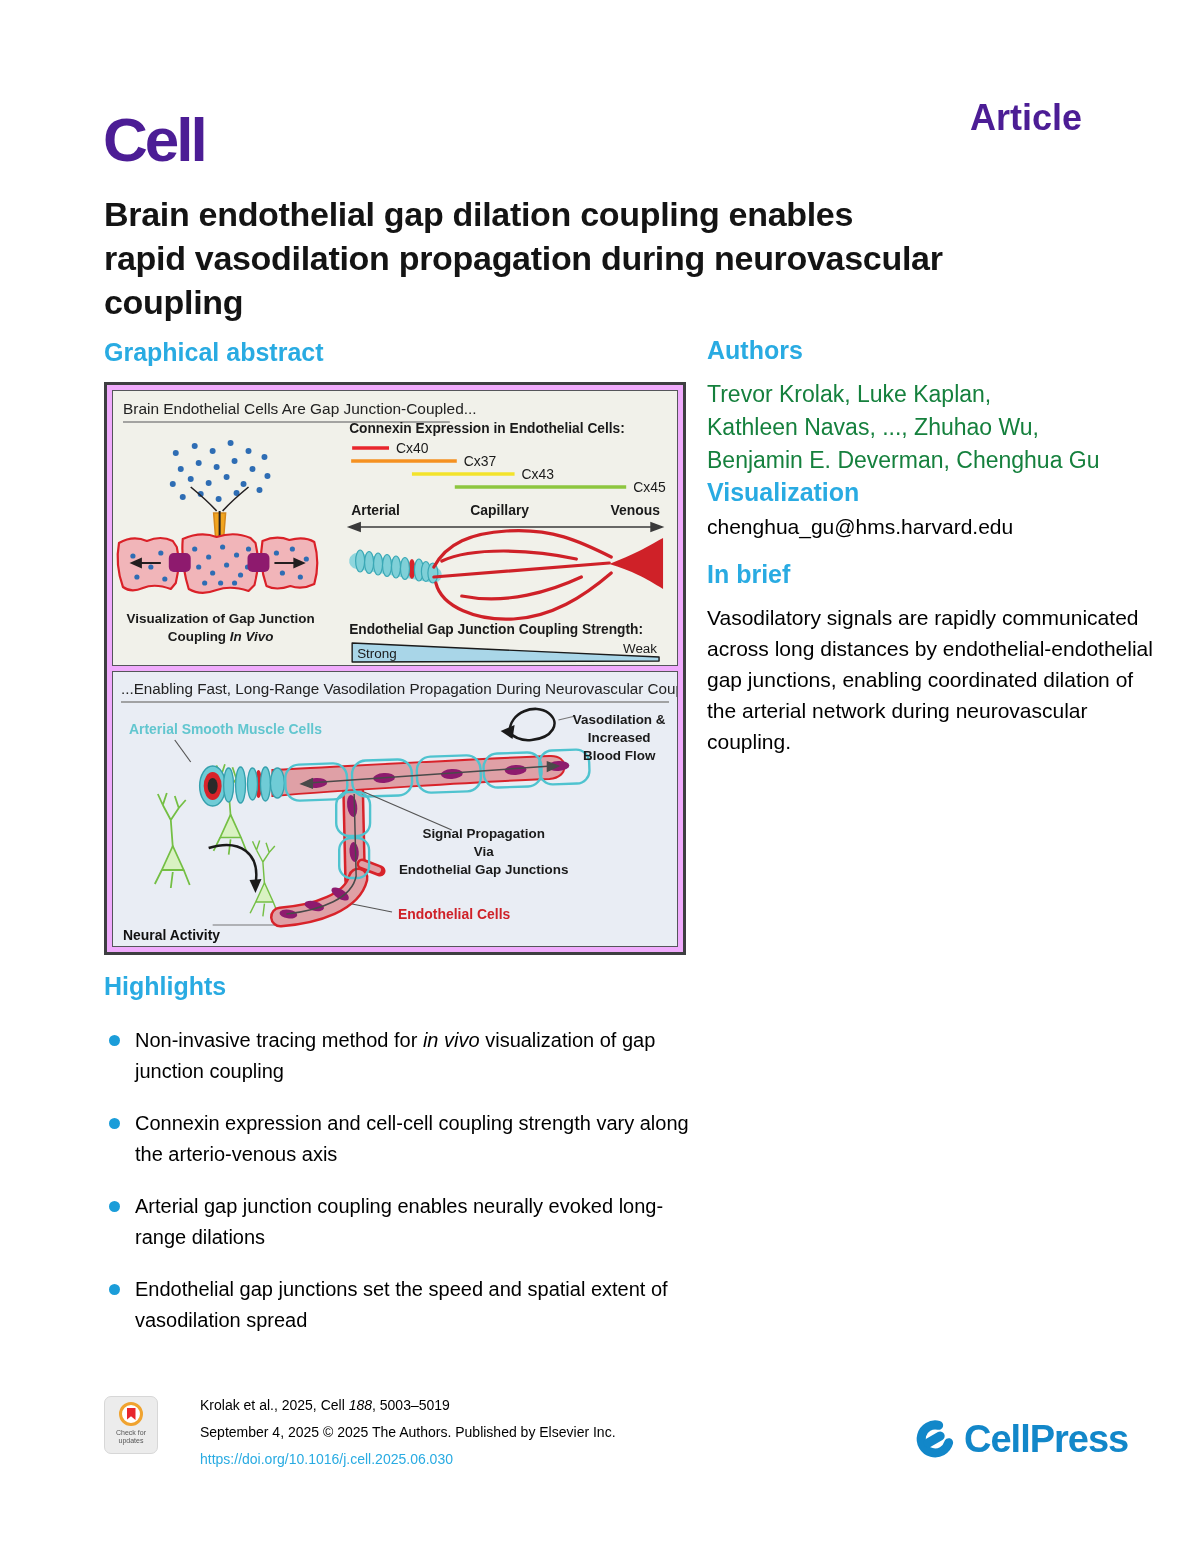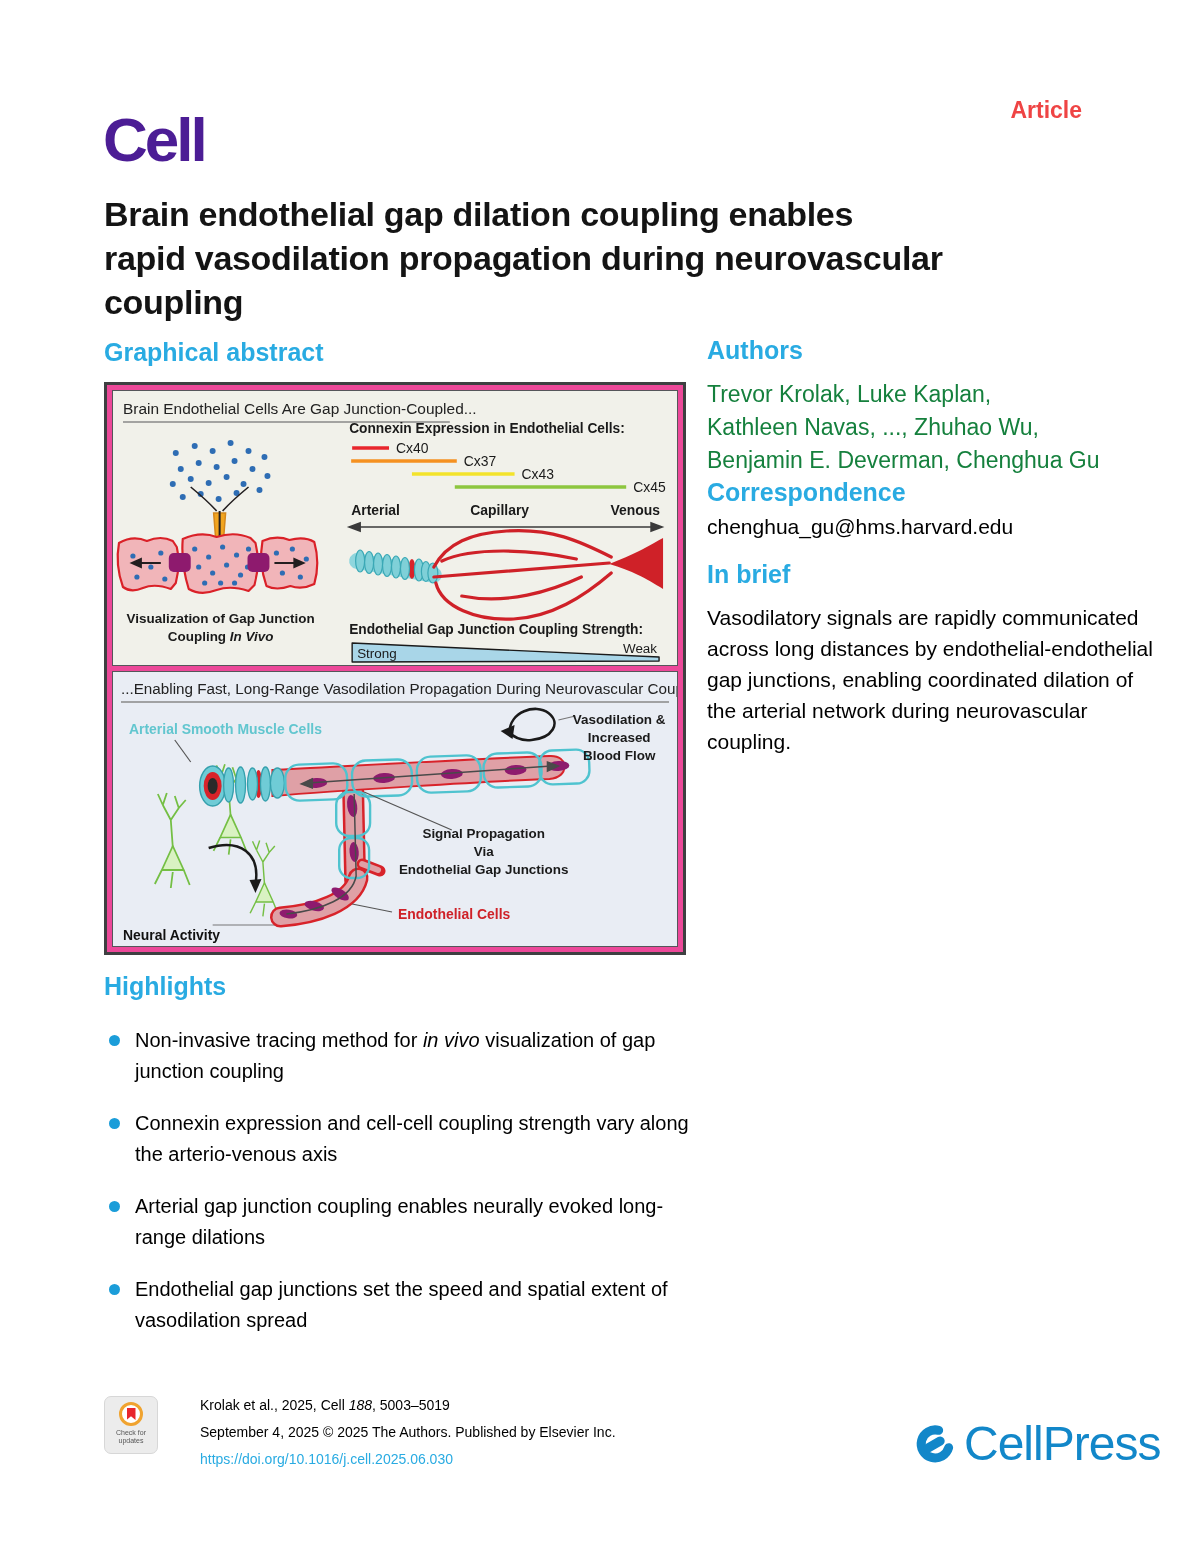--- a/index.html
+++ b/index.html
@@ -2,33 +2,33 @@
 <html><head>
 <meta charset="utf-8">
 <style>
   * { margin:0; padding:0; box-sizing:border-box; }
   body { background:#ffffff; font-family:"Liberation Sans", sans-serif; }
   .page { position:relative; width:1200px; height:1557px; background:#fff; overflow:hidden; }
 
   
   .cell-logo { position:absolute; left:103px; top:104px; font-size:62px; font-weight:bold;
                color:#4c1d95; letter-spacing:-3px; }
-  .article-type { position:absolute; top:97px; right:118px; font-size:23px; font-weight:bold;
-                  color:#ef4444;text-align:right; }
+  .article-type { position:absolute; top:97px; right:118px; font-size:36px; font-weight:bold;
+                  color:#4c1d95;text-align:right; }
 
   
   .paper-title { position:absolute; left:104px; top:192px; width:1020px; font-size:34px;
                  font-weight:bold; color:#141414; line-height:44px; letter-spacing:-0.3px; }
 
   .blue-h { color:#29abe2; font-size:25px; font-weight:bold; }
 
   
   .ga-heading { position:absolute; left:104px; top:338px; }
   .ga-box { position:absolute; left:104px; top:382px; width:582px; height:573px;
-            border:3px solid #3e3f41; background:#ec4899; padding:5px; display:flex;
+            border:3px solid #3e3f41; background:#f0abfc; padding:5px; display:flex;
             flex-direction:column; gap:5px; }
   .ga-panel { flex:1; border:1px solid #55565a; overflow:hidden; }
   .ga-panel.top { background:#f1f1ea; }
   .ga-panel.bottom { background:#e9edf4; }
   .ga-panel svg { display:block; width:100%; height:100%; }
 
   
   .authors-block { position:absolute; left:707px; top:336px; width:460px; }
   .authors-block .names { margin-top:13px; font-size:23px; line-height:33px; color:#15803d; }
   .corr-block { position:absolute; left:707px; top:478px; width:460px; }
@@ -53,21 +53,21 @@
                 justify-content:center; }
   .upd-mark { width:9px; height:12px; background:#e8262d;
               clip-path:polygon(0 0,100% 0,100% 100%,50% 68%,0 100%); }
   .upd-text { font-size:7px; line-height:8px; color:#555; margin-top:3px; }
 
   .citation { position:absolute; left:200px; top:1392px; font-size:14px; line-height:27px;
               color:#000; }
   .citation .doi { color:#29abe2; text-decoration:none; }
 
   .cellpress { position:absolute; left:912px; top:1416px; display:flex; align-items:center; }
-  .cellpress .word { font-size:48px; font-weight:normal; color:#1287c9; letter-spacing:-1px;
+  .cellpress .word { font-size:38px; font-weight:bold; color:#1287c9; letter-spacing:-1px;
                      margin-left:6px; }
   .it { font-style:italic; }
 </style>
 </head>
 <body>
 
 <div class="page">
 
   <div class="cell-logo">Cell</div>
   <div class="article-type">Article</div>
@@ -333,21 +333,21 @@
   <div class="authors-block">
     <h2 class="blue-h">Authors</h2>
     <div class="names">
       <div>Trevor Krolak, Luke Kaplan,</div>
       <div>Kathleen Navas, ..., Zhuhao Wu,</div>
       <div>Benjamin E. Deverman, Chenghua Gu</div>
     </div>
   </div>
 
   <div class="corr-block">
-    <h2 class="blue-h">Correspondence</h2>
+    <h2 class="blue-h">Visualization</h2>
     <div class="email">chenghua_gu@hms.harvard.edu</div>
   </div>
 
   <div class="inbrief-block">
     <h2 class="blue-h">In brief</h2>
     <div class="text">Vasodilatory signals are rapidly communicated across long distances by endothelial-endothelial gap junctions, enabling coordinated dilation of the arterial network during neurovascular coupling.</div>
   </div>
 
   <div class="highlights">
     <h2 class="blue-h">Highlights</h2>

